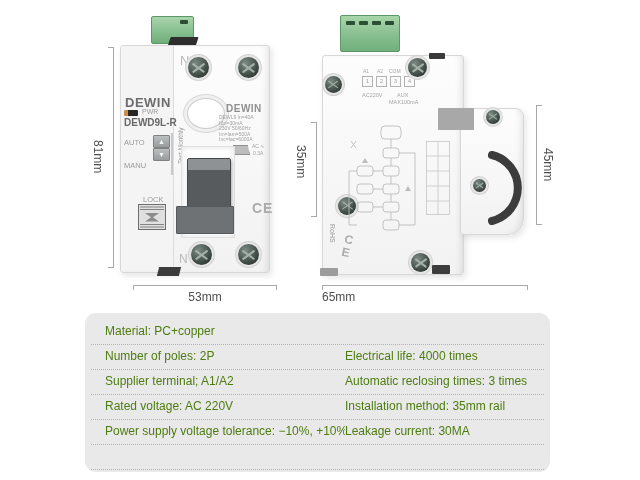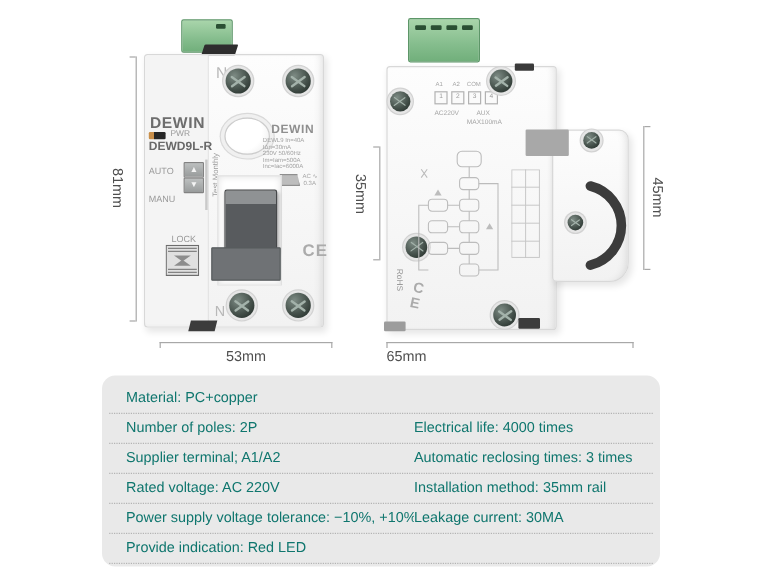--- a/index.html
+++ b/index.html
@@ -32,21 +32,21 @@
   .screw::before{transform:rotate(36deg)}.screw::after{transform:rotate(-36deg)}
   .graytext{color:#9a9a9a;}
   .btn-arrow{position:absolute;width:15px;height:11px;background:linear-gradient(#bcbfbf,#999c9c);
         border:1px solid #828282;color:#f4f4f4;font-size:7px;line-height:11px;text-align:center;border-radius:1px;}
   .tbox{position:absolute;width:9px;height:9px;border:1px solid #b2b2b2;font-size:5.5px;line-height:9px;
         text-align:center;color:#9c9c9c;background:#fafafa;}
   .tlabel{position:absolute;font-size:5px;color:#a6a6a6;}
   
   .spec-table{position:absolute;left:85px;top:313px;width:465px;height:159px;background:#e9e9e9;
         border-radius:11px;padding:7px 6px 0 6px;box-sizing:border-box;}
-  .spec-row{display:flex;height:24px;line-height:23px;border-bottom:1px dotted #b3b3b3;font-size:12px;color:#0f766e;}
+  .spec-row{display:flex;height:24px;line-height:23px;border-bottom:1px dotted #b3b3b3;font-size:12px;color:#4d7c0f;}
   .cell-l{width:254px;padding-left:14px;box-sizing:border-box;white-space:nowrap;overflow:hidden;}
   .cell-r{flex:1;white-space:nowrap;overflow:hidden;}
 </style>
 </head>
 <body>
 
 <div id="stage">
 
   <div>
 
@@ -230,17 +230,16 @@
     </div>
     <div class="spec-row">
       <div class="cell-l">Rated voltage: AC 220V</div>
       <div class="cell-r">Installation method: 35mm rail</div>
     </div>
     <div class="spec-row">
       <div class="cell-l">Power supply voltage tolerance: −10%, +10%</div>
       <div class="cell-r">Leakage current: 30MA</div>
     </div>
     <div class="spec-row">
-      <div class="cell-l">Provide indication: Red LED</div>
     </div>
   </div>
 
 </div>
 
 </body></html>

